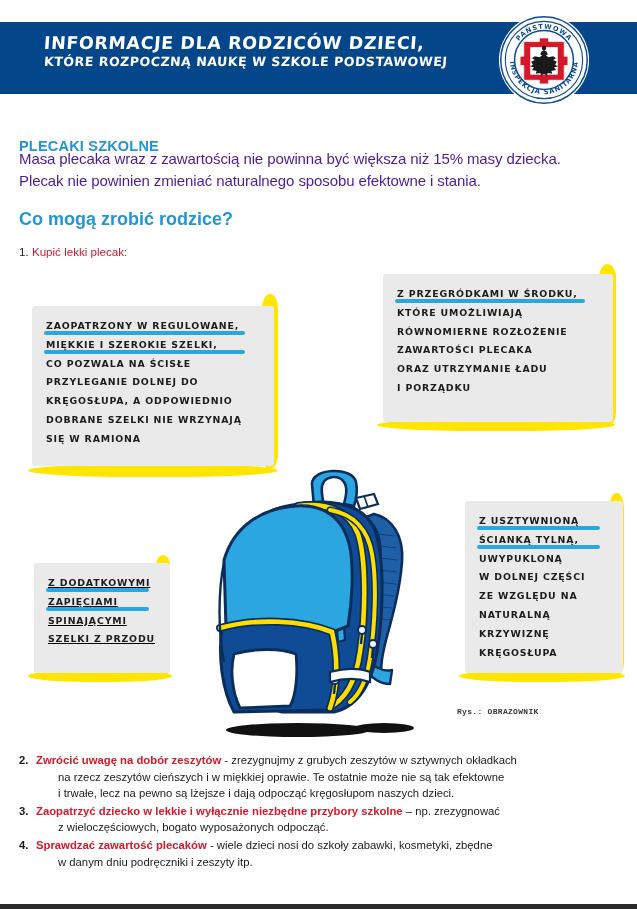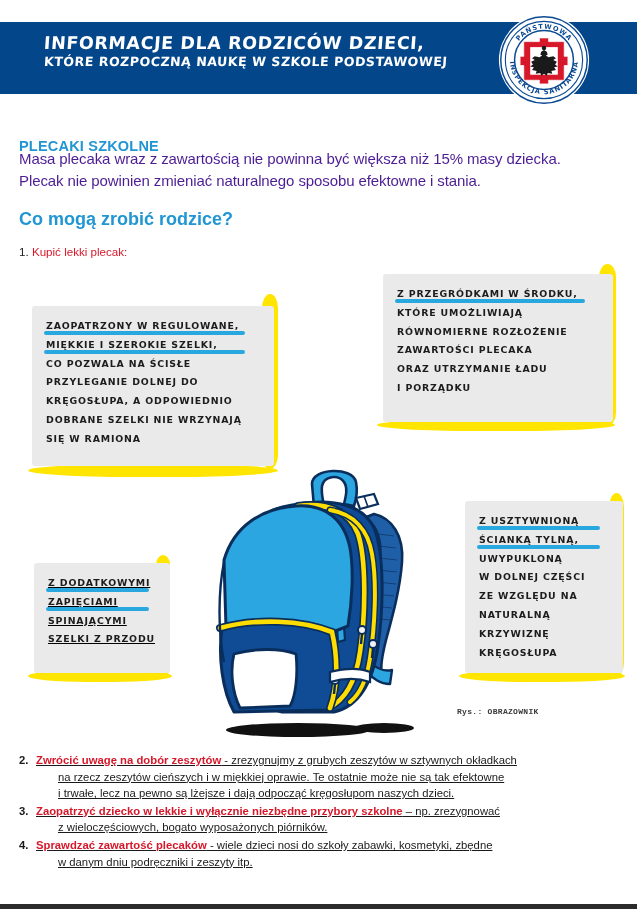--- a/index.html
+++ b/index.html
@@ -235,21 +235,21 @@
     position: absolute;
     left: 0;
     top: 0;
     font-weight: bold;
     color: #1a1a1a;
   }
   .bl-item .body {
     padding-left: 17px;
     text-indent: 0;
   }
-  .bl-item .body p { margin: 0; text-decoration: underline; }
+  .bl-item .body p { margin: 0; }
   .bl-item .body p.cont { padding-left: 22px; }
   .bl-item .lead-red { color: #d7182a; font-weight: bold; }
 </style>
 </head>
 <body>
 
 <div id="page">
 
   <div class="header-band"></div>
 
@@ -442,21 +442,21 @@
         <p><span class="lead-red">Zwrócić uwagę na dobór zeszytów</span><span> - zrezygnujmy z grubych zeszytów w sztywnych okładkach</span></p>
         <p class="cont">na rzecz zeszytów cieńszych i w miękkiej oprawie. Te ostatnie może nie są tak efektowne</p>
         <p class="cont">i trwałe,  lecz na pewno są lżejsze i dają odpocząć kręgosłupom naszych dzieci.</p>
       </div>
     </div>
 
     <div class="bl-item">
       <span class="marker">3.</span>
       <div class="body">
         <p><span class="lead-red">Zaopatrzyć dziecko w lekkie i wyłącznie niezbędne przybory szkolne</span><span> – np. zrezygnować</span></p>
-        <p class="cont">z wieloczęściowych, bogato wyposażonych piórników.</p>
+        <p class="cont">z wieloczęściowych, bogato wyposażonych odpocząć.</p>
       </div>
     </div>
 
     <div class="bl-item">
       <span class="marker">4.</span>
       <div class="body">
         <p><span class="lead-red">Sprawdzać zawartość plecaków</span><span> -  wiele dzieci nosi do szkoły zabawki, kosmetyki,  zbędne</span></p>
         <p class="cont">w danym dniu podręczniki i zeszyty itp.</p>
       </div>
     </div>

